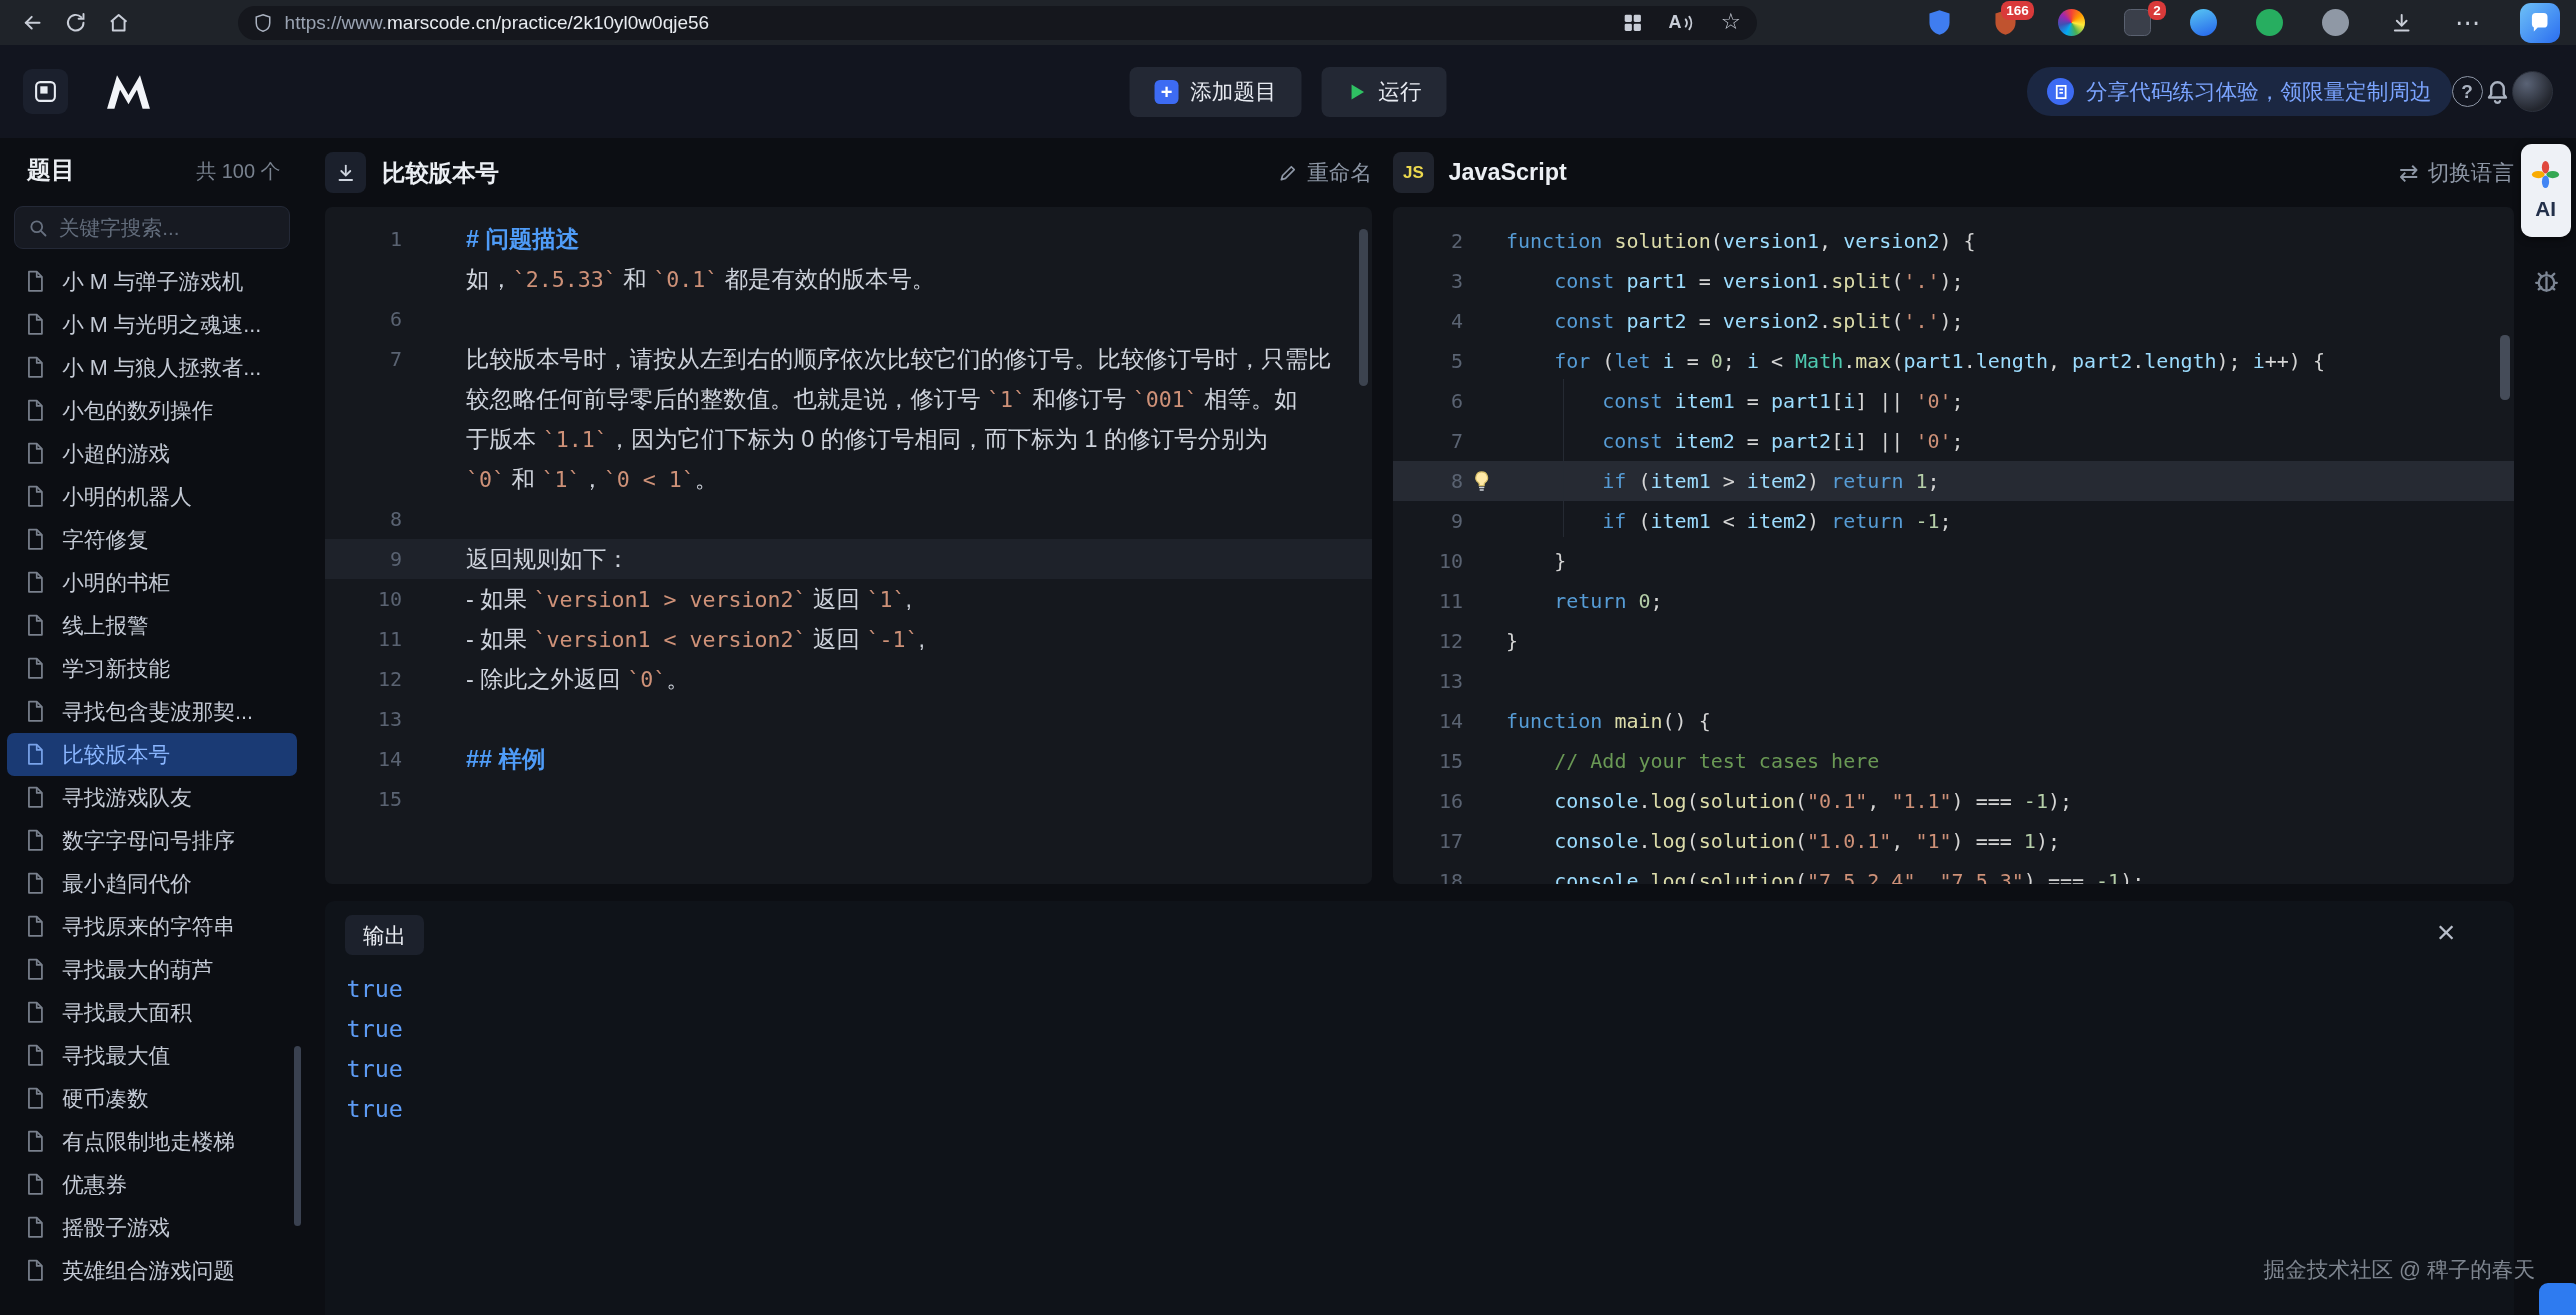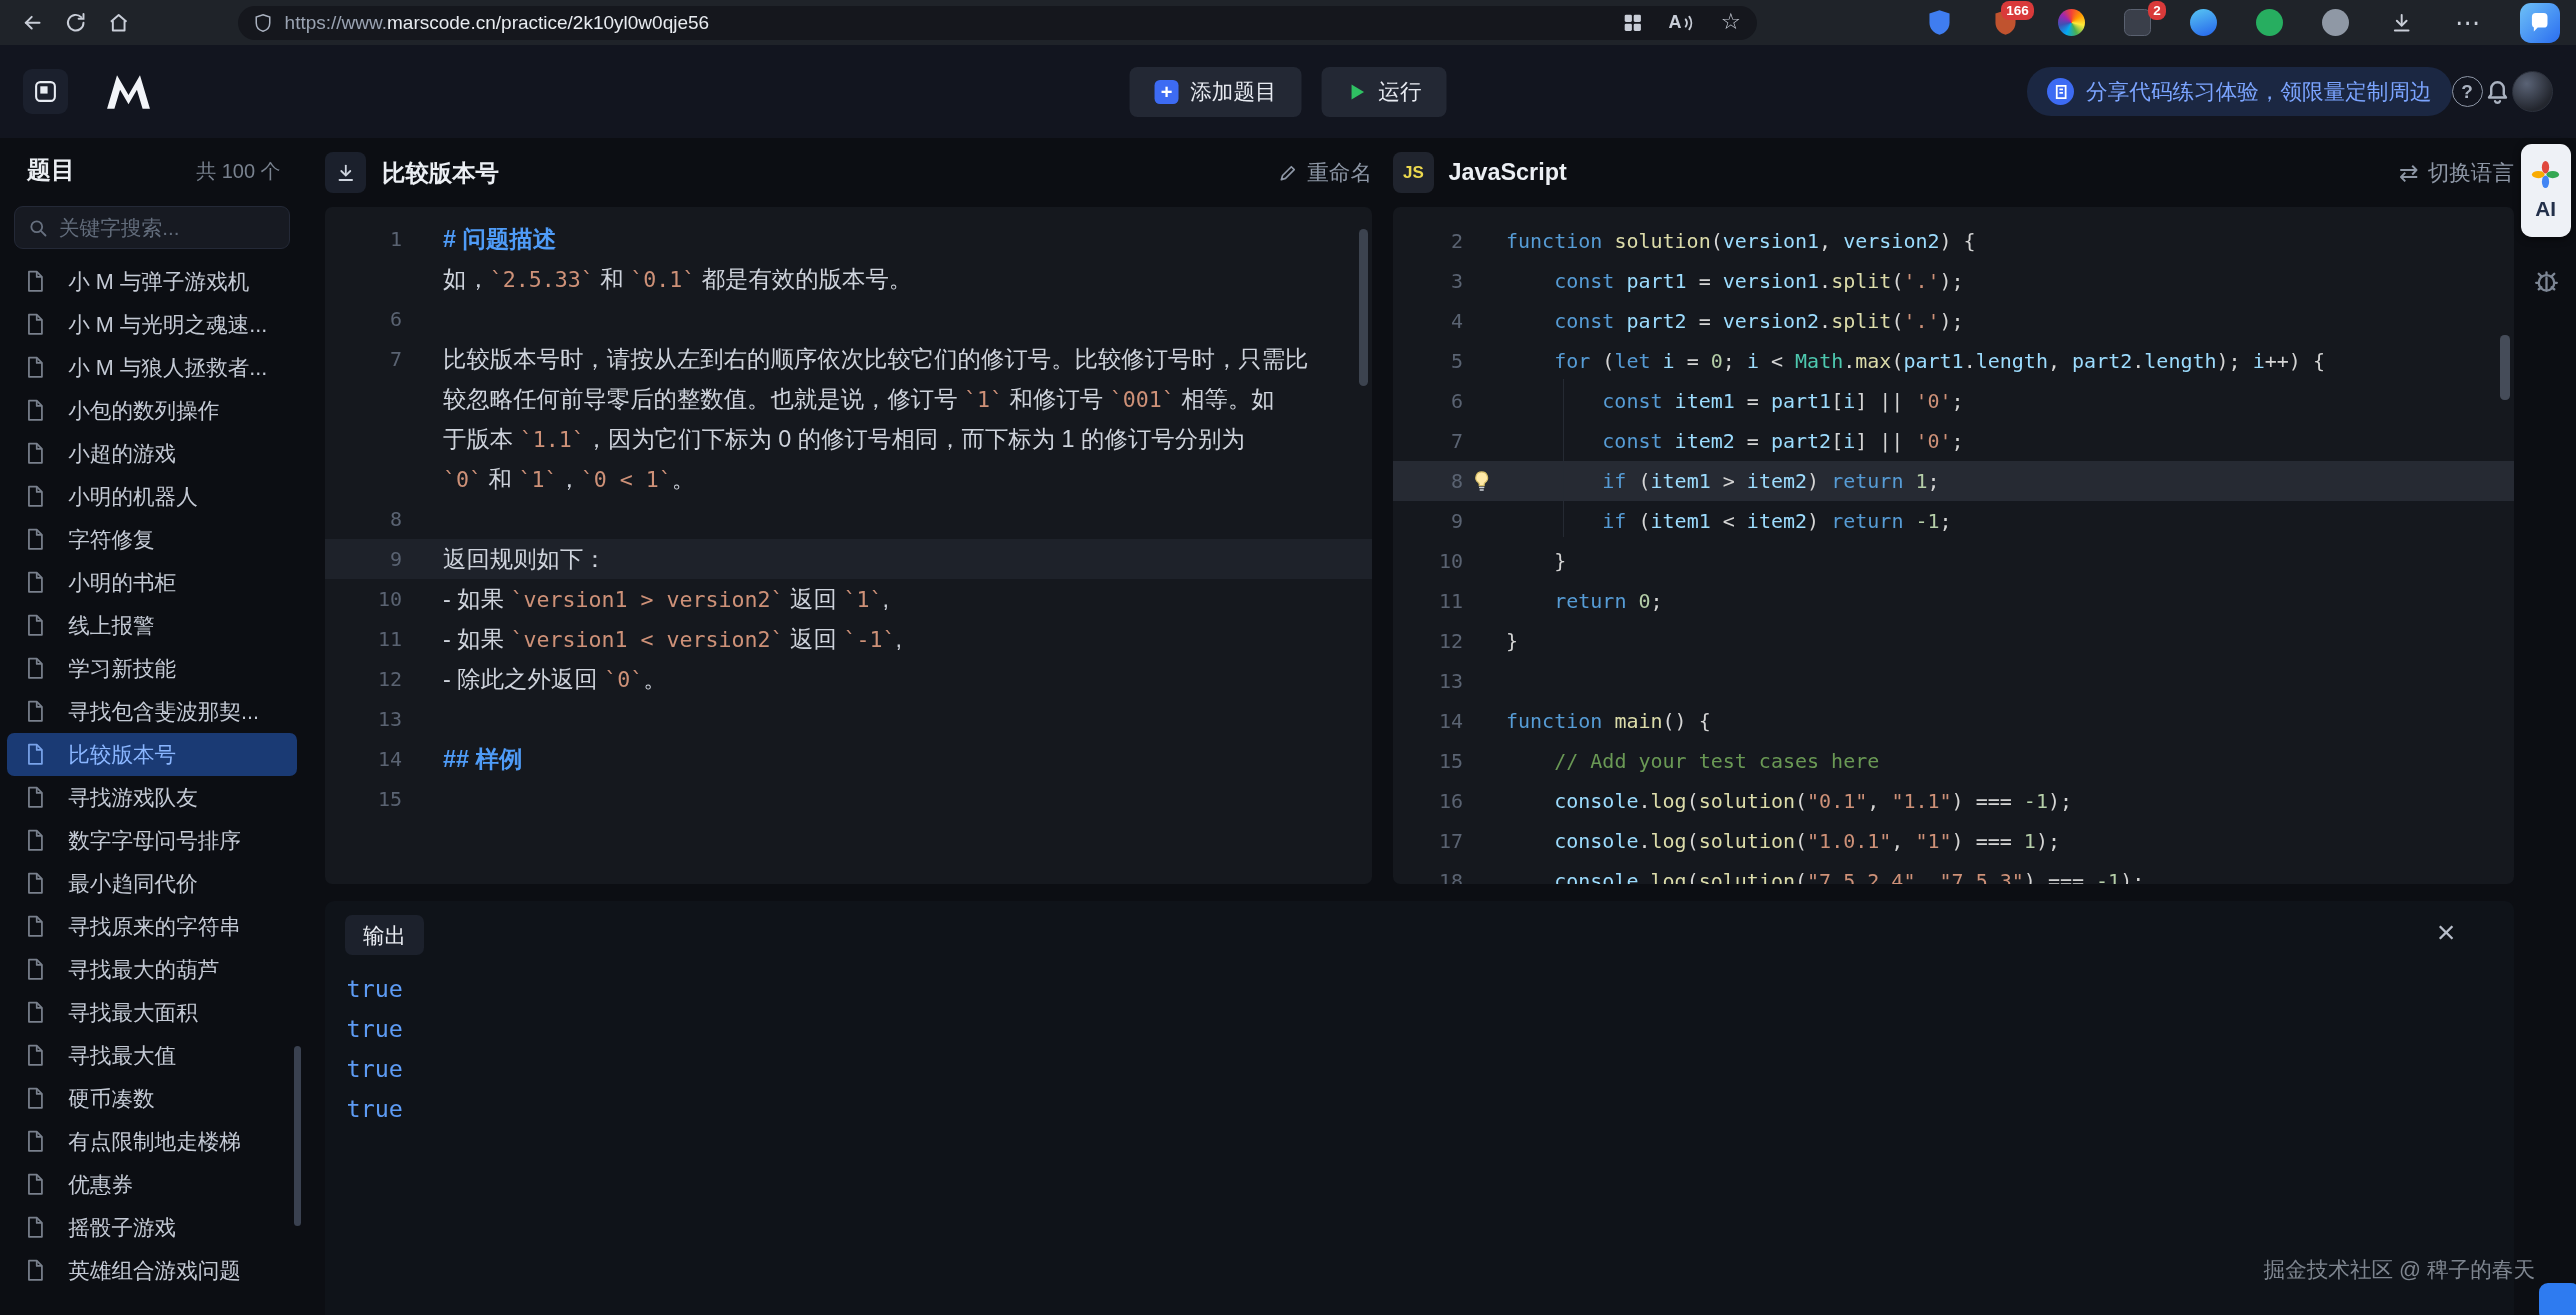--- a/index.html
+++ b/index.html
@@ -39,35 +39,35 @@
 
 
 .sidebar{position:absolute;top:138px;left:0;width:304px;bottom:0;padding-top:9px}
 .side-head{display:flex;align-items:baseline;justify-content:space-between;padding:7.2px 23.4px 0 27px}
 .side-title{font-size:24px;font-weight:bold;color:#eaedf2}
 .side-count{font-size:20px;color:#79828f}
 .search{margin:20px 14.4px 0 14.4px;height:43px;background:#171a22;border:0.9px solid #242937;border-radius:9px;display:flex;align-items:center;gap:10.8px;padding:0 12.6px}
 .search input{flex:1;min-width:0;background:transparent;border:0;outline:0;font-size:20.7px;color:#d4d9e2;font-family:inherit}
 .search input::placeholder{color:#626c7b}
 .plist{position:absolute;top:122px;left:0;right:0;bottom:0;overflow:hidden}
-.side-item{height:43px;margin:0 7.2px;border-radius:7.2px;display:flex;align-items:center;gap:23px;padding:0 9px 0 18px;font-size:21.6px;color:#c4cad5;cursor:pointer;white-space:nowrap;overflow:hidden}
+.side-item{height:43px;margin:0 7.2px;border-radius:7.2px;display:flex;align-items:center;gap:17px;padding:0 9px 0 18px;font-size:21.6px;color:#c4cad5;cursor:pointer;white-space:nowrap;overflow:hidden}
 .side-item.selected{background:#1a3a74;color:#8ab6ff}
 .side-item .s-ic{flex:none;display:flex;opacity:.85}
 .side-scroll{position:absolute;right:2.7px;top:908px;width:7.2px;height:180px;border-radius:3.6px;background:#3a4150;cursor:pointer}
 
 
 .desc-header{position:absolute;left:325px;top:149px;width:1047px;height:47px;display:flex;align-items:center}
 .panel-chip{width:41px;height:41px;border-radius:8px;background:#1b202c;display:flex;align-items:center;justify-content:center;margin-right:16px;flex:none}
 .panel-title{font-size:23.4px;font-weight:bold;color:#eceff4}
 .hdr-action{margin-left:auto;color:#8e97a6;font-size:21.6px;display:flex;gap:9px;align-items:center;cursor:pointer}
 .desc-panel{position:absolute;left:325px;top:207px;width:1047px;height:677px;background:#15181e;border-radius:7.2px;overflow:hidden;padding-top:11.7px}
 .d-row{display:flex;height:40px;align-items:center}
 .d-row.hl{background:#1e222a}
 .d-num{width:77px;text-align:right;color:#5a6372;font-size:20px;font-family:"DejaVu Sans Mono",monospace;flex:none}
-.d-text{margin-left:41px;font-size:23.4px;color:#ced3dc;white-space:pre}
+.d-text{margin-left:64px;font-size:23.4px;color:#ced3dc;white-space:pre}
 .seg-h{color:#4f9cf8;font-weight:bold}
 .seg-t{color:#ced3dc}
 .seg-c{color:#ce9178;font-family:"DejaVu Sans Mono",monospace;font-size:21.6px}
 .d-scroll{position:absolute;right:4.5px;top:21.6px;width:9px;height:157px;background:#3c434f;border-radius:4.5px;cursor:pointer}
 
 
 .ed-header{position:absolute;left:1393px;top:149px;width:1121px;height:47px;display:flex;align-items:center}
 .js-chip{width:41px;height:41px;border-radius:8px;background:#20242e;color:#ecd94e;font-weight:bold;font-size:17px;display:flex;align-items:center;justify-content:center;margin-right:14.4px;flex:none}
 .editor{position:absolute;left:1393px;top:207px;width:1121px;height:677px;background:#15181e;border-radius:7.2px;overflow:hidden;padding-top:13.5px;font-family:"DejaVu Sans Mono",monospace}
 .c-row{display:flex;height:40px;align-items:center}

